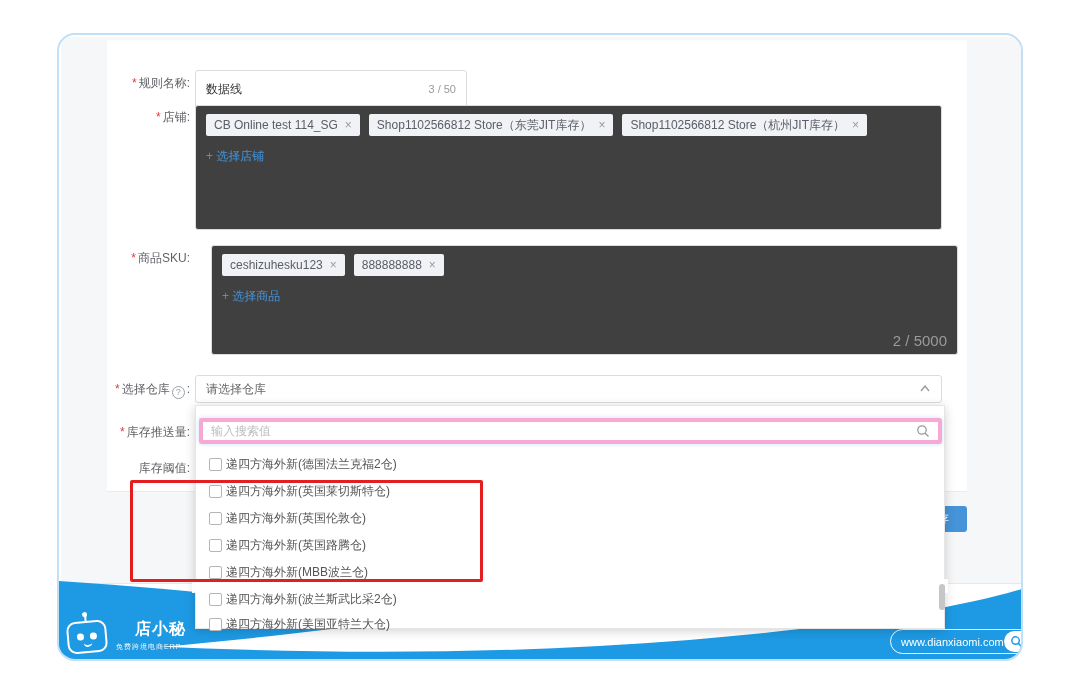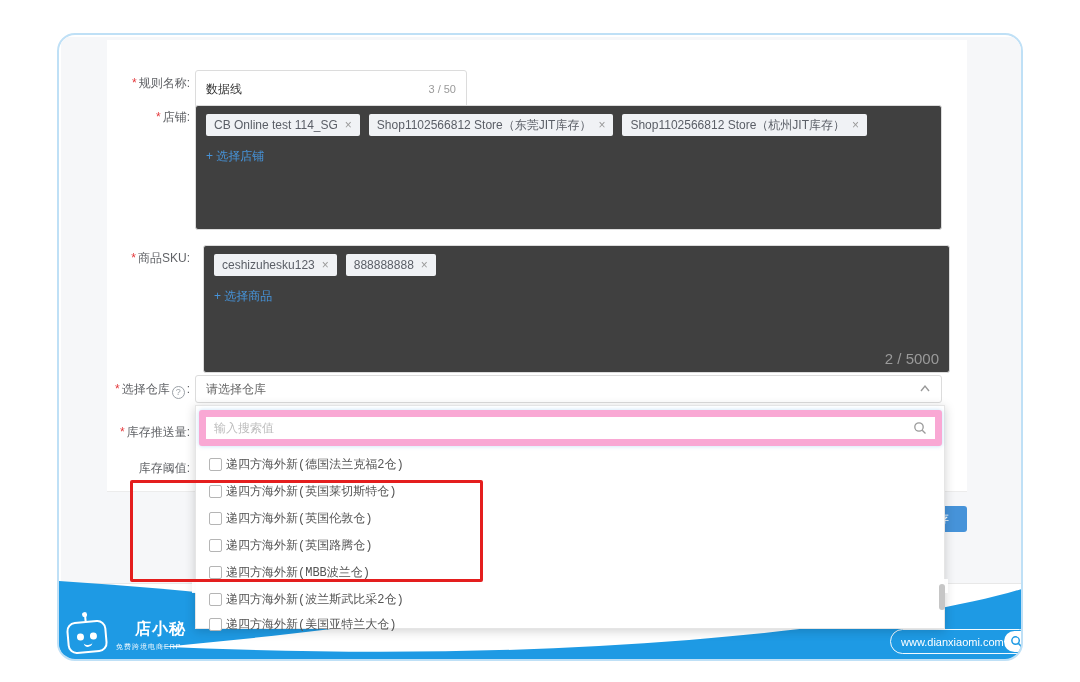--- a/index.html
+++ b/index.html
@@ -24,21 +24,21 @@
 
   .input-box { position:absolute; background:#fff; border:1px solid #dcdcdc; border-radius:3px; z-index:5; }
   .rule-input { left:136px; top:35px; width:272px; height:38px; display:flex; align-items:center;
                 padding:0 10px; }
   .rule-input .val { font-size:12px; color:#333; flex:1; }
   .counter { font-size:11px; color:#9a9a9a; }
 
   .multi-box { position:absolute; background:#404040; border:1px solid #dcdcdc; border-radius:3px;
                z-index:5; padding:8px 10px; }
   .shop-box { left:136px; top:70px; width:747px; height:125px; }
-  .sku-box  { left:144px; top:210px; width:747px; height:128px; }
+  .sku-box  { left:152px; top:210px; width:747px; height:110px; }
   .tagrow { display:flex; flex-wrap:wrap; gap:9px; }
   .tag { background:#f0f2f5; border-radius:2px; height:22px; display:inline-flex; align-items:center;
          padding:0 8px; font-size:12px; color:#5a5e66; white-space:nowrap; }
   .tag .x { color:#9a9a9a; margin-left:7px; font-size:12px; cursor:pointer; }
   .addlink { display:inline-block; margin-top:12px; font-size:12px; color:#4693d9; cursor:pointer; }
   .box-counter { position:absolute; right:10px; bottom:5px; font-size:15px; color:#9a9a9a;text-align:center; }
 
   .select { left:136px; top:340px; width:747px; height:28px; display:flex; align-items:center;
             padding:0 10px; }
   .select .ph { flex:1; font-size:12px; color:#666; }
@@ -50,27 +50,27 @@
   .lbl-wh   { top:340px; height:28px; line-height:28px; }
   .lbl-push { top:384px; height:26px; line-height:26px; }
   .lbl-thr  { top:423px; height:20px; line-height:20px; }
 
   .save-btn { position:absolute; left:848px; top:471px; width:60px; height:26px; background:#4693d9;
               border:none; border-radius:3px; color:#fff; font-size:12px; z-index:3; }
 
   
   .panel { position:absolute; left:136px; top:370px; width:750px; height:224px; background:#fff;
            border:1px solid #e5e5e5; box-shadow:0 2px 10px rgba(0,0,0,.18); z-index:10; }
-  .search-wrap { position:absolute; left:3px; top:4px; width:743px; height:36px; background:#fff;
-                 border:7px solid #f9a8d4; border-radius:3px; box-shadow:0 0 4px rgba(90,165,230,.35);
+  .search-wrap { position:absolute; left:3px; top:12px; width:743px; height:26px; background:#fff;
+                 border:4px solid #f9a8d4; border-radius:3px; box-shadow:0 0 4px rgba(90,165,230,.35);
                  display:flex; align-items:center; padding:0 8px; z-index:3; }
   .search-wrap input { flex:1; border:none; outline:none; font-size:12px; color:#333; background:transparent; }
   .search-wrap input::placeholder { color:#bdbdbd; }
   .ditem { position:absolute; left:0; width:730px; height:27px; display:flex; align-items:center;
-           padding-left:13px; font-size:12px; color:#555; z-index:2; white-space:nowrap;font-family:Liberation Mono, monospace; }
+           padding-left:13px; font-size:12px; color:#555; z-index:2; white-space:nowrap; }
   .cb { width:13px; height:13px; border:1px solid #b5b5b5; border-radius:2px; background:#fff;
         margin-right:4px; flex:0 0 auto; }
   .clipped { z-index:1; }
   .thumb { position:absolute; left:880px; top:549px; width:6px; height:26px; background:#c6c6c6;
            border-radius:3px; z-index:13; }
   .band { position:absolute; left:133px; top:544px; width:756px; height:14px;
           background:rgba(255,255,255,.9); z-index:12; }
   .red-rect { position:absolute; left:71px; top:445px; width:353px; height:102px;
               border:3px solid #e41e1e; border-radius:2px; z-index:20; }
 

